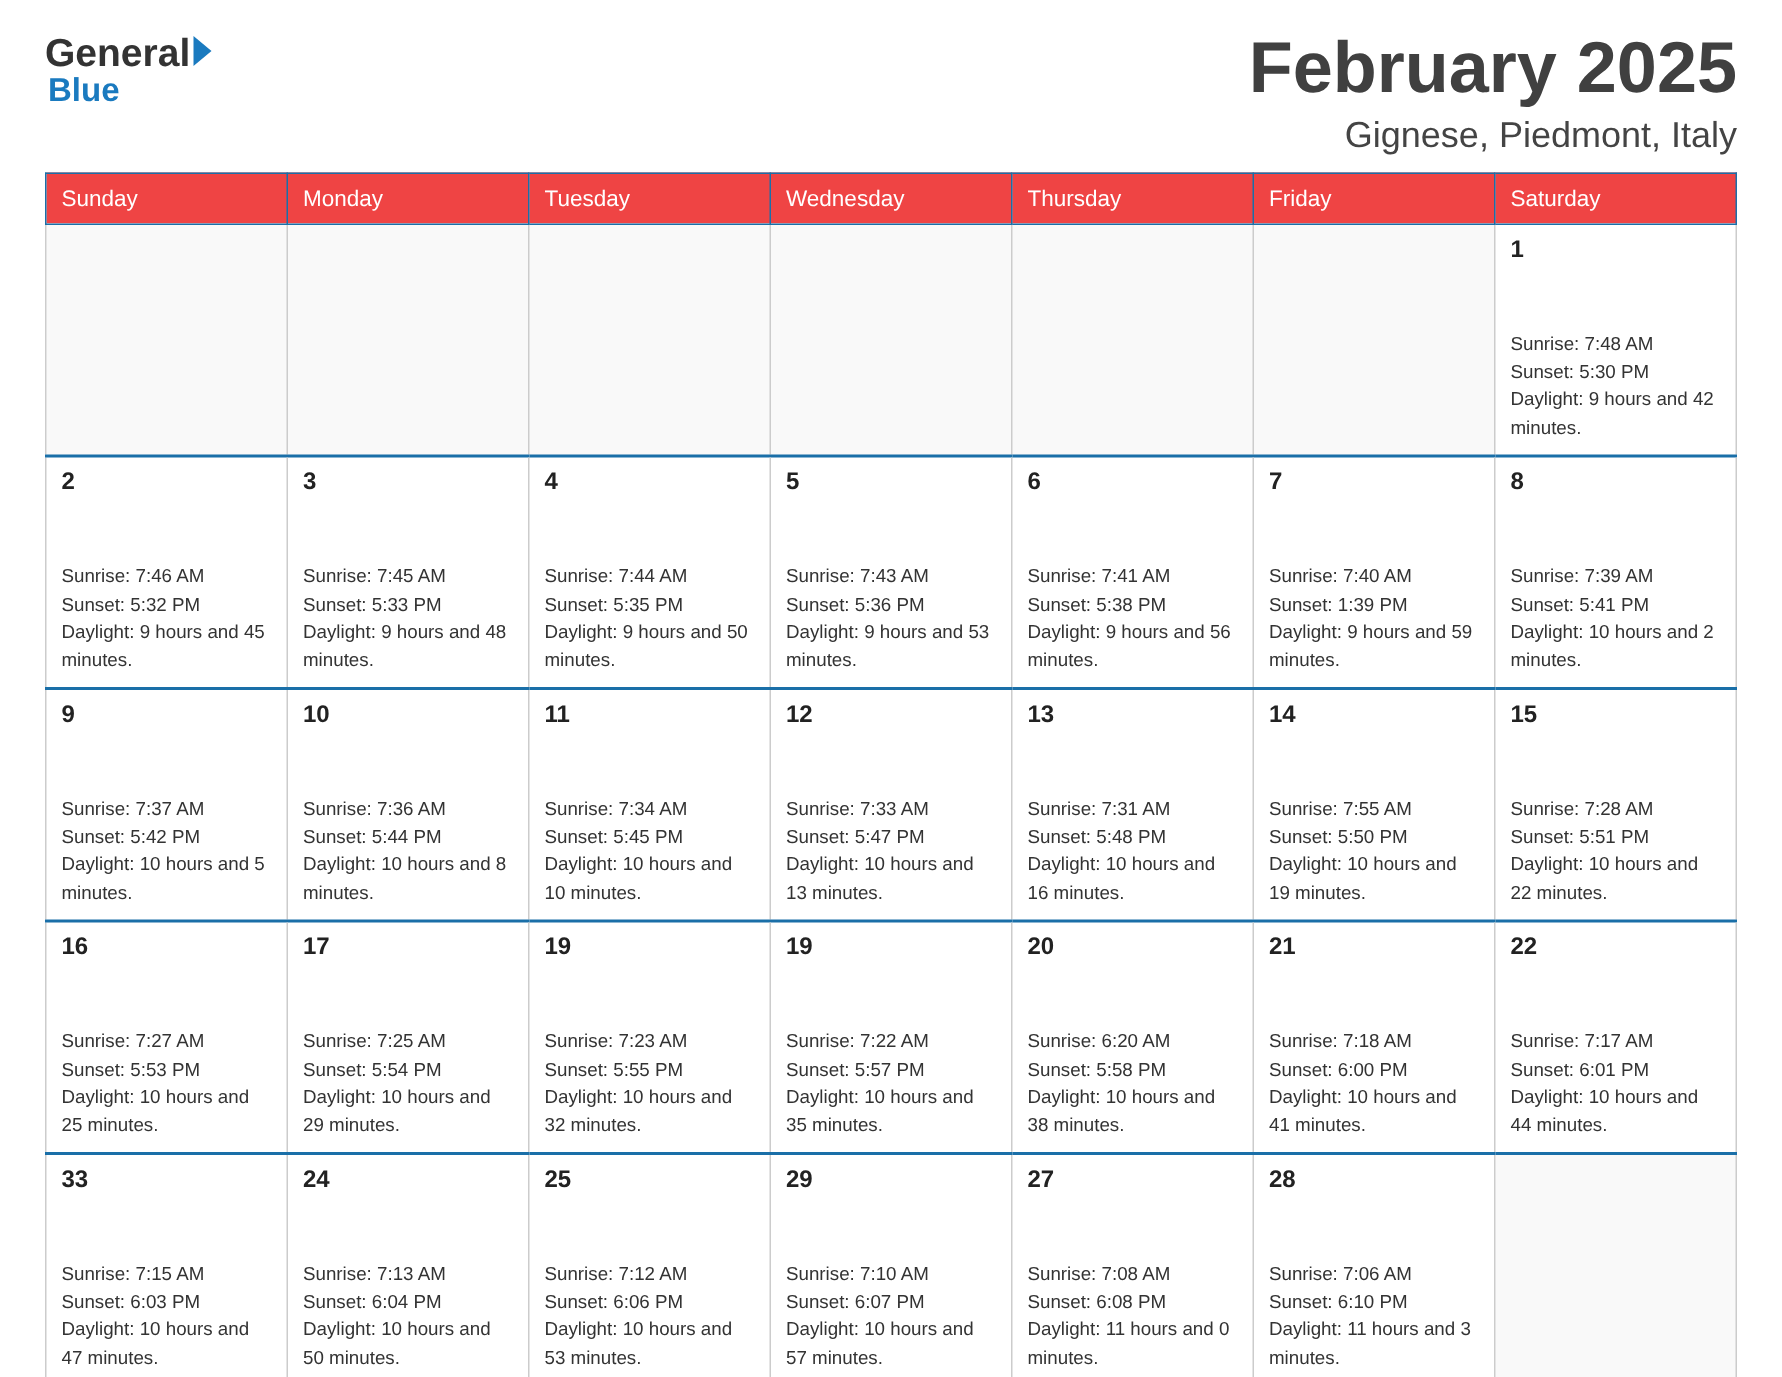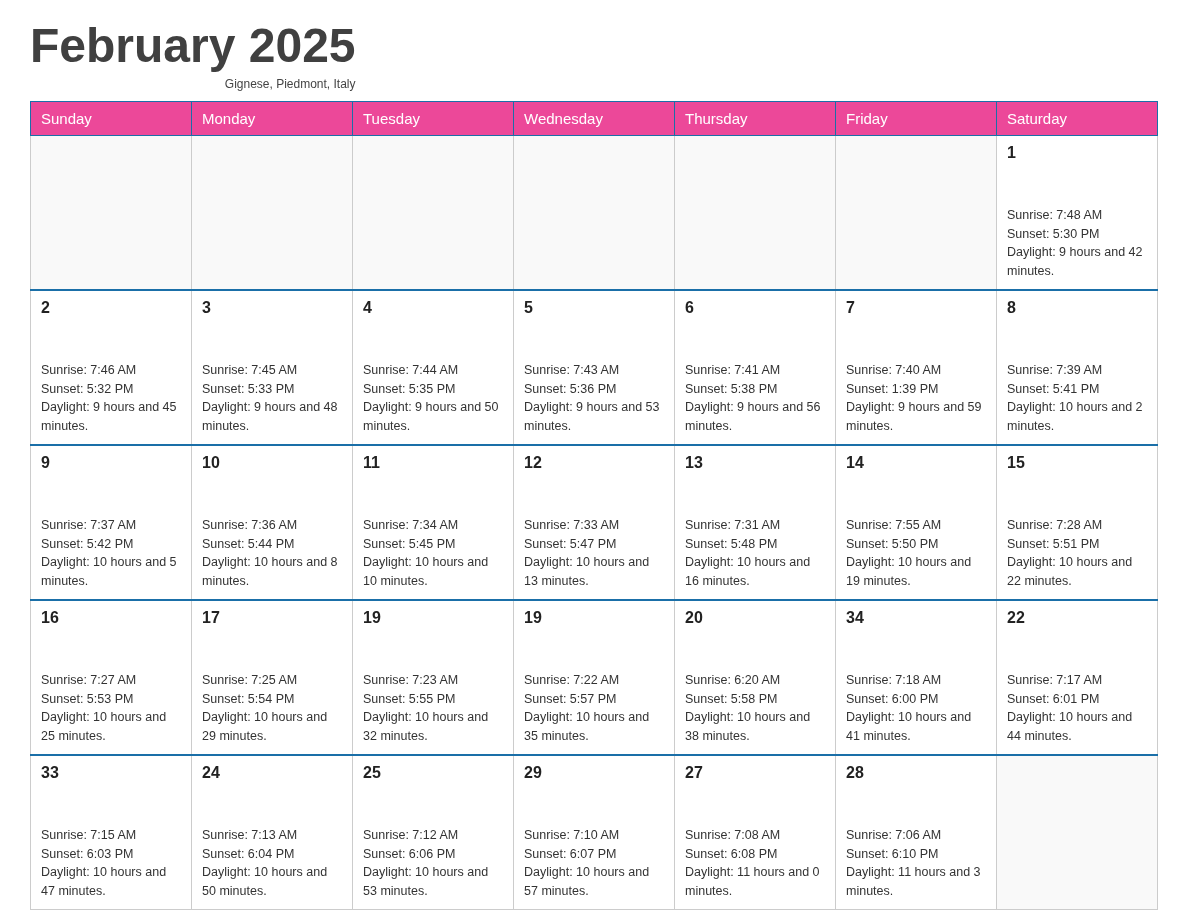--- a/index.html
+++ b/index.html
@@ -50,32 +50,32 @@
     .title-block {
       text-align: right;
     }
     .calendar-title {
       font-size: 48px;
       font-weight: bold;
       color: #404040;
       line-height: 1.1;
     }
     .calendar-subtitle {
-      font-size: 12px;
+      font-size: 24px;
       color: #444;
       margin-top: 4px;
       text-align: right;
     }
     .calendar {
       width: 100%;
       border-collapse: collapse;
       margin-top: 10px;
     }
     .calendar th {
-      background-color: #ec4899;
+      background-color: #ef4444;
       color: #fff;
       font-size: 15px;
       font-weight: normal;
       padding: 8px 10px;
       text-align: left;
       border: 1px solid #1a6fa8;
     }
     .calendar td {
       width: 14.28%;
       vertical-align: top;
@@ -106,20 +106,27 @@
       border-top: 2px solid #1a6fa8;
     }
     .week-row:first-child td {
       border-top: 1px solid #ccc;
     }
   </style>
 </head>
 <body>
 
 <div class="header">
+  <div class="logo">
+    <div class="logo-text">
+      <span class="logo-general">General</span>
+      <span class="logo-triangle"></span>
+    </div>
+    <div class="logo-subtitle">Blue</div>
+  </div>
   <div class="title-block">
     <div class="calendar-title">February 2025</div>
     <div class="calendar-subtitle">Gignese, Piedmont, Italy</div>
   </div>
 </div>
 
 <table class="calendar">
   <thead>
     <tr>
       <th>Sunday</th>
@@ -279,21 +286,21 @@
 and 35 minutes.</div>
         </td>
         <td>
           <span class="day-number">20</span>
           <div class="day-info">Sunrise: 6:20 AM
 Sunset: 5:58 PM
 Daylight: 10 hours
 and 38 minutes.</div>
         </td>
         <td>
-          <span class="day-number">34</span>
+          <span class="day-number">21</span>
           <div class="day-info">Sunrise: 7:18 AM
 Sunset: 6:00 PM
 Daylight: 10 hours
 and 41 minutes.</div>
         </td>
         <td>
           <span class="day-number">22</span>
           <div class="day-info">Sunrise: 7:17 AM
 Sunset: 6:01 PM
 Daylight: 10 hours

